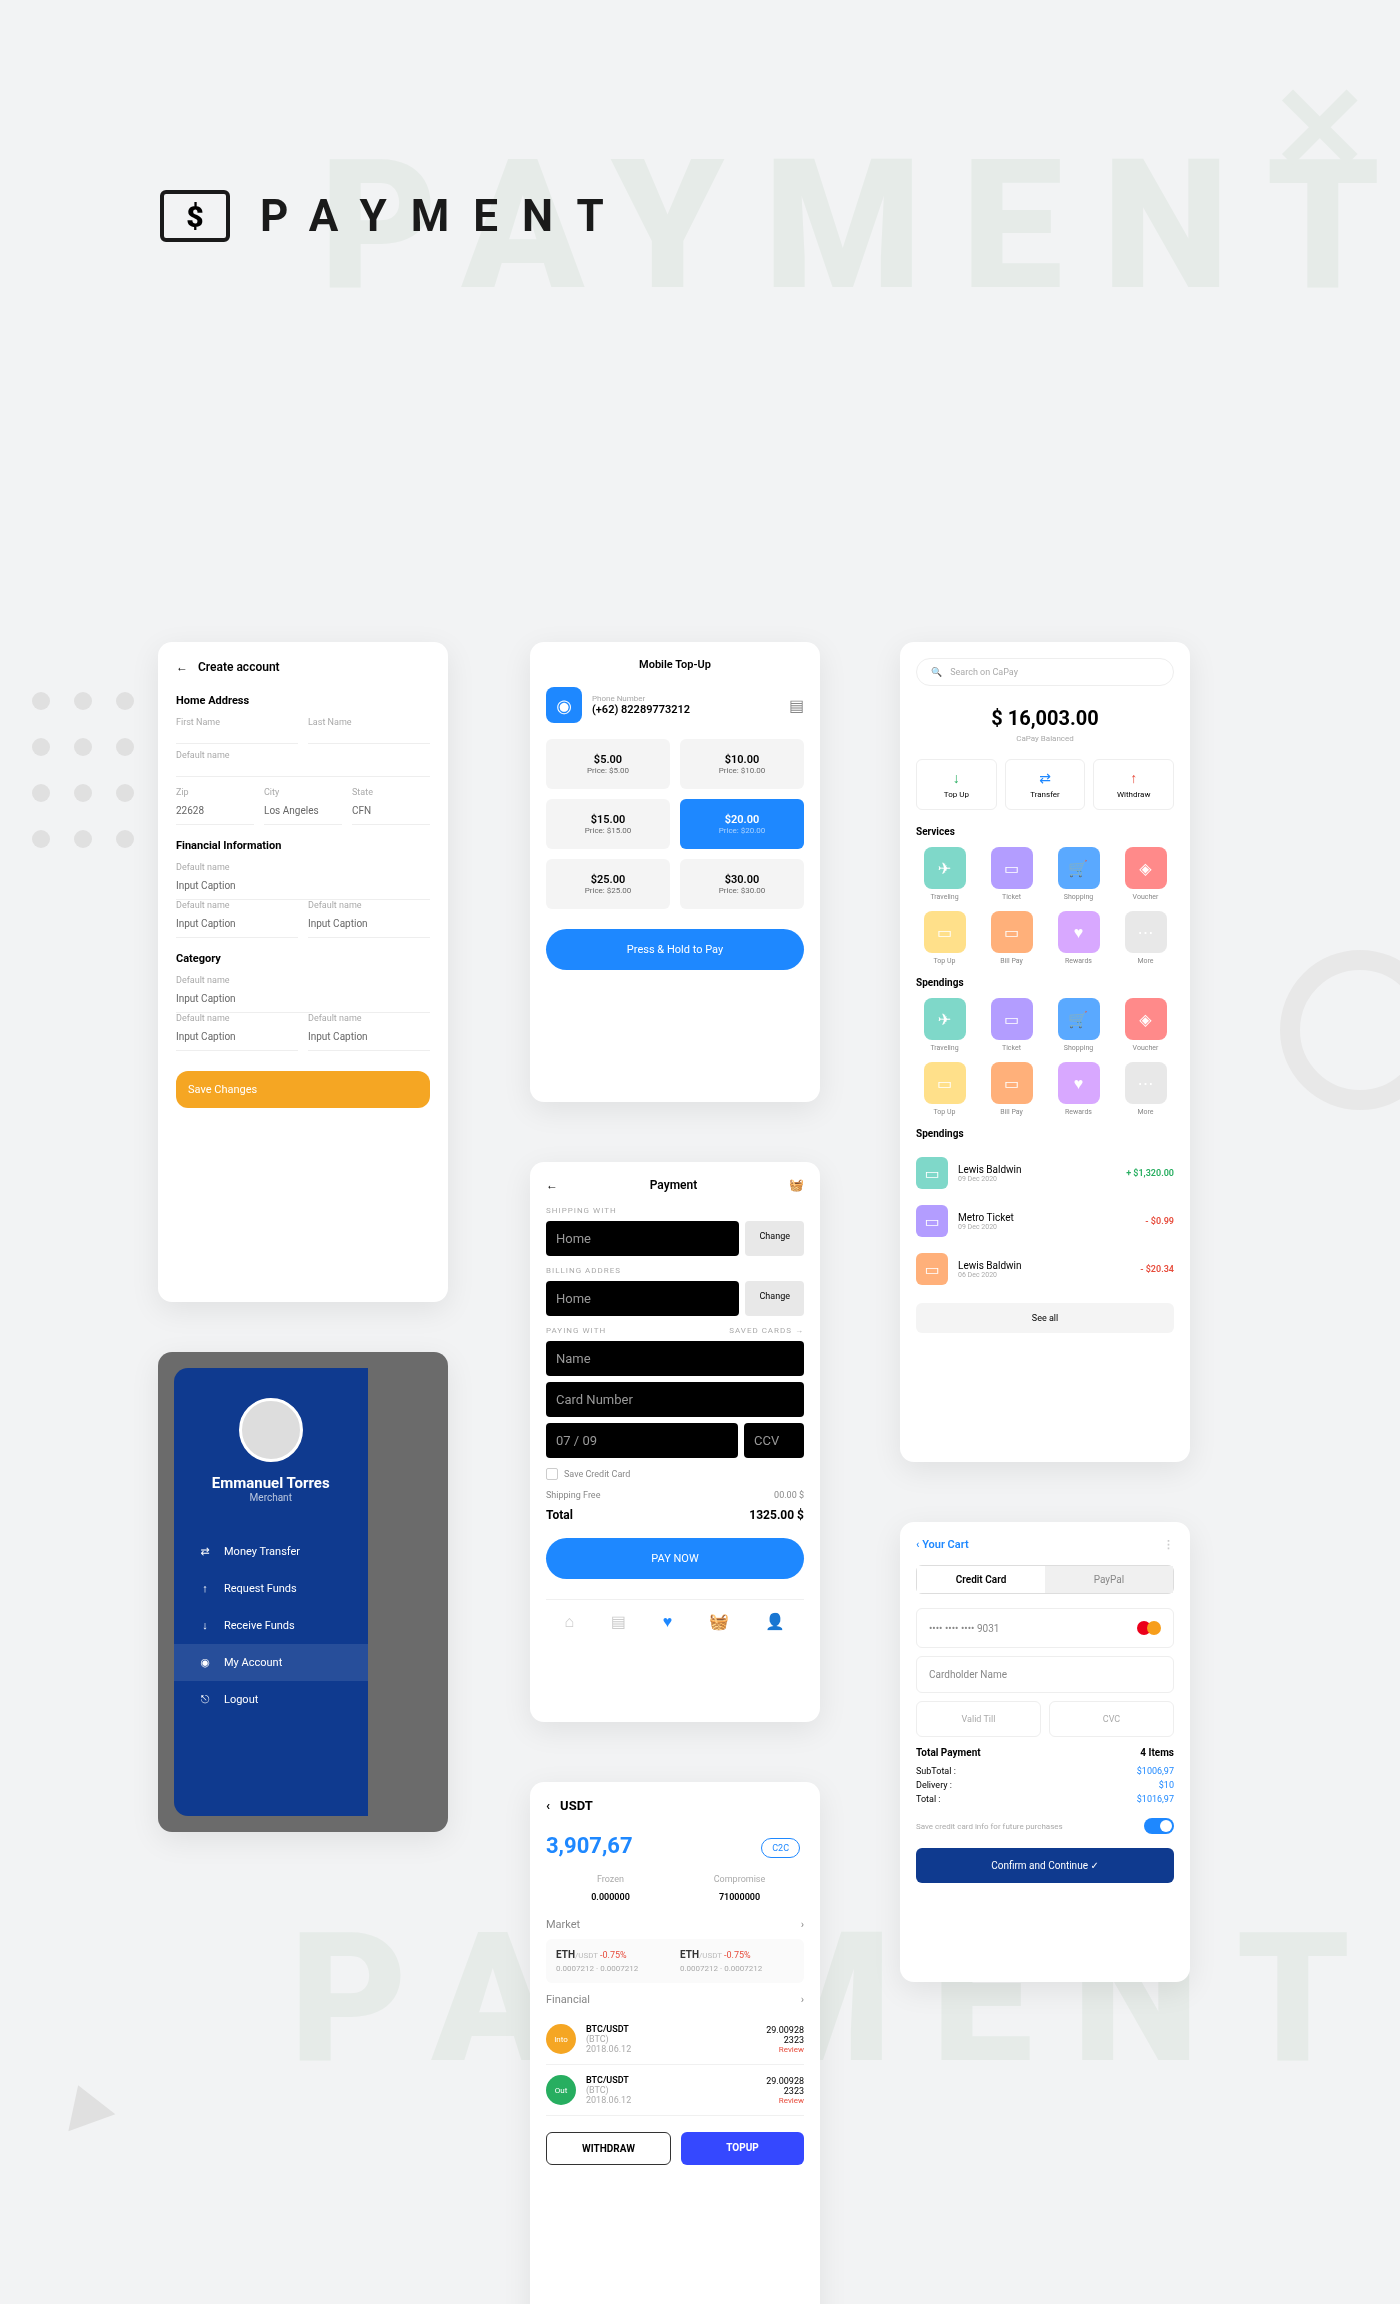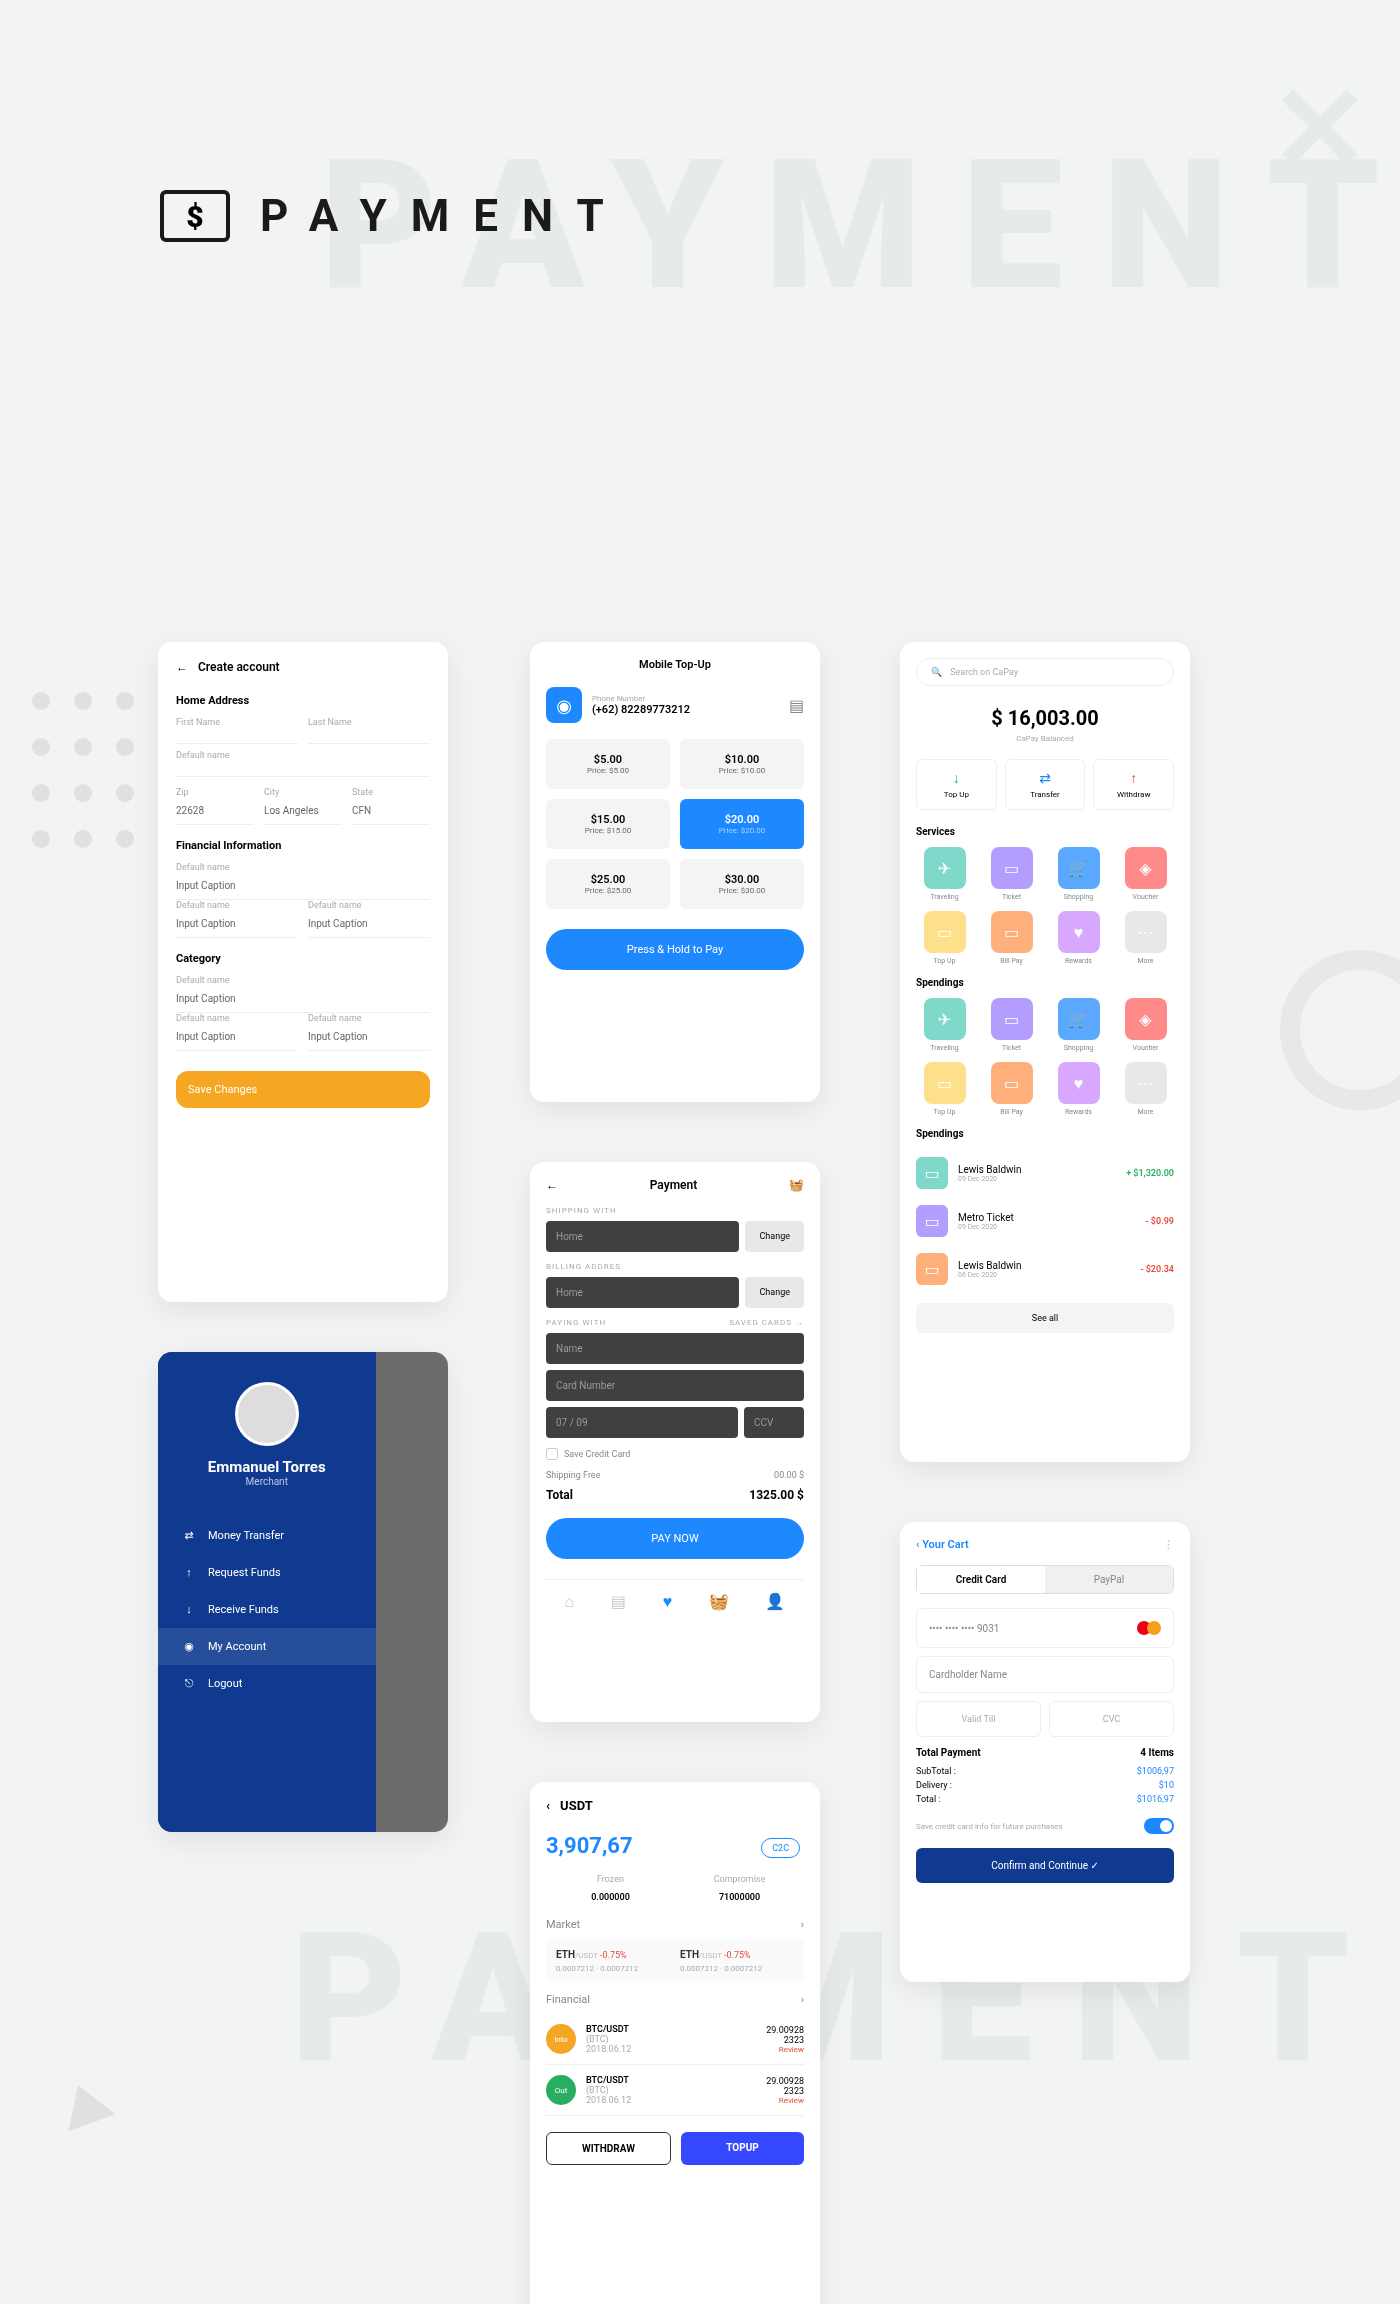--- a/index.html
+++ b/index.html
@@ -18,21 +18,21 @@
 .canvas{position:relative;z-index:2;width:1400px;height:2000px}
 .card{position:absolute;background:#fff;border-radius:14px;box-shadow:0 8px 30px rgba(0,0,0,.08)}
 .s1{left:158px;top:400px;width:290px;height:660px;padding:18px}
 .s1 .hdr{display:flex;align-items:center;gap:10px;font-size:12px;font-weight:600;margin-bottom:20px}
 .s1 .sect{font-size:11px;font-weight:700;margin:14px 0 10px}
 .s1 .row{display:flex;gap:10px;margin-bottom:6px}
 .s1 .fld{flex:1}
 .s1 .lbl{font-size:9px;color:#aaa;margin-bottom:2px;display:block}
 .s1 .val{font-size:10px;color:#666;border-bottom:1px solid #eee;padding:6px 0 8px;display:block}
 .s1 .btn{background:#f5a623;color:#fff;text-align:left;padding:12px;border-radius:12px;font-size:11px;margin-top:20px;cursor:pointer}
-.s2{left:158px;top:1110px;width:290px;height:480px;background:#6b6b6b;padding:0}
+.s2{left:158px;top:1110px;width:290px;height:480px;background:#6b6b6b;padding:16px}
 .s2 .panel{background:#0f3a8f;width:75%;height:100%;border-radius:14px 0 0 14px;padding:30px 0;color:#fff}
 .s2 .avatar{width:64px;height:64px;border-radius:50%;background:#ddd;margin:0 auto 12px;border:3px solid #fff;overflow:hidden}
 .s2 .name{text-align:center;font-size:15px;font-weight:700}
 .s2 .role{text-align:center;font-size:10px;opacity:.7;margin-bottom:30px}
 .s2 .mi{display:flex;align-items:center;gap:12px;padding:12px 24px;font-size:11px;cursor:pointer}
 .s2 .mi.active{background:rgba(255,255,255,.1)}
 .s2 .ico{width:14px;text-align:center}
 .s3{left:530px;top:400px;width:290px;height:460px;padding:16px}
 .s3 .hdr{text-align:center;font-size:11px;font-weight:600;margin-bottom:16px}
 .s3 .phone{display:flex;align-items:center;gap:10px;margin-bottom:16px}
@@ -43,21 +43,21 @@
 .s3 .grid{display:grid;grid-template-columns:1fr 1fr;gap:10px;margin-bottom:20px}
 .s3 .amt{background:#f4f4f4;border-radius:6px;padding:14px 0;text-align:center;cursor:pointer}
 .s3 .amt.sel{background:#1e88ff;color:#fff}
 .s3 .av{font-size:11px;font-weight:600}
 .s3 .ap{font-size:8px;opacity:.6}
 .s3 .pay{background:#1e88ff;color:#fff;text-align:center;padding:14px;border-radius:24px;font-size:11px;cursor:pointer}
 .s4{left:530px;top:920px;width:290px;height:560px;padding:16px}
 .s4 .hdr{display:flex;align-items:center;justify-content:space-between;font-size:12px;font-weight:600;margin-bottom:14px}
 .s4 .lbl{font-size:8px;color:#aaa;letter-spacing:1px;margin:10px 0 6px;display:flex;justify-content:space-between}
 .s4 .inrow{display:flex;gap:6px}
-.s4 .inp{flex:1;background:#404040;border-radius:4px;padding:10px;font-size:10px;color:#999}
+.s4 .inp{flex:1;background:#000000;border-radius:4px;padding:10px;font-size:13px;color:#999}
 .s4 .chg{background:#e8e8e8;border-radius:4px;padding:10px 14px;font-size:9px;cursor:pointer}
 .s4 .chk{display:flex;align-items:center;gap:6px;font-size:9px;color:#888;margin:10px 0}
 .s4 .cb{width:12px;height:12px;border:1px solid #ccc;border-radius:2px}
 .s4 .sum{display:flex;justify-content:space-between;font-size:9px;color:#888;margin:6px 0}
 .s4 .tot{display:flex;justify-content:space-between;font-size:12px;font-weight:700;margin:8px 0 16px}
 .s4 .pay{background:#1e88ff;color:#fff;text-align:center;padding:14px;border-radius:24px;font-size:11px;cursor:pointer}
 .s4 .nav{display:flex;justify-content:space-around;margin-top:20px;padding-top:12px;border-top:1px solid #f0f0f0}
 .s4 .ni{font-size:16px;color:#ccc;cursor:pointer}
 .s4 .ni.act{color:#1e88ff}
 .s5{left:530px;top:1540px;width:290px;height:580px;padding:16px}

